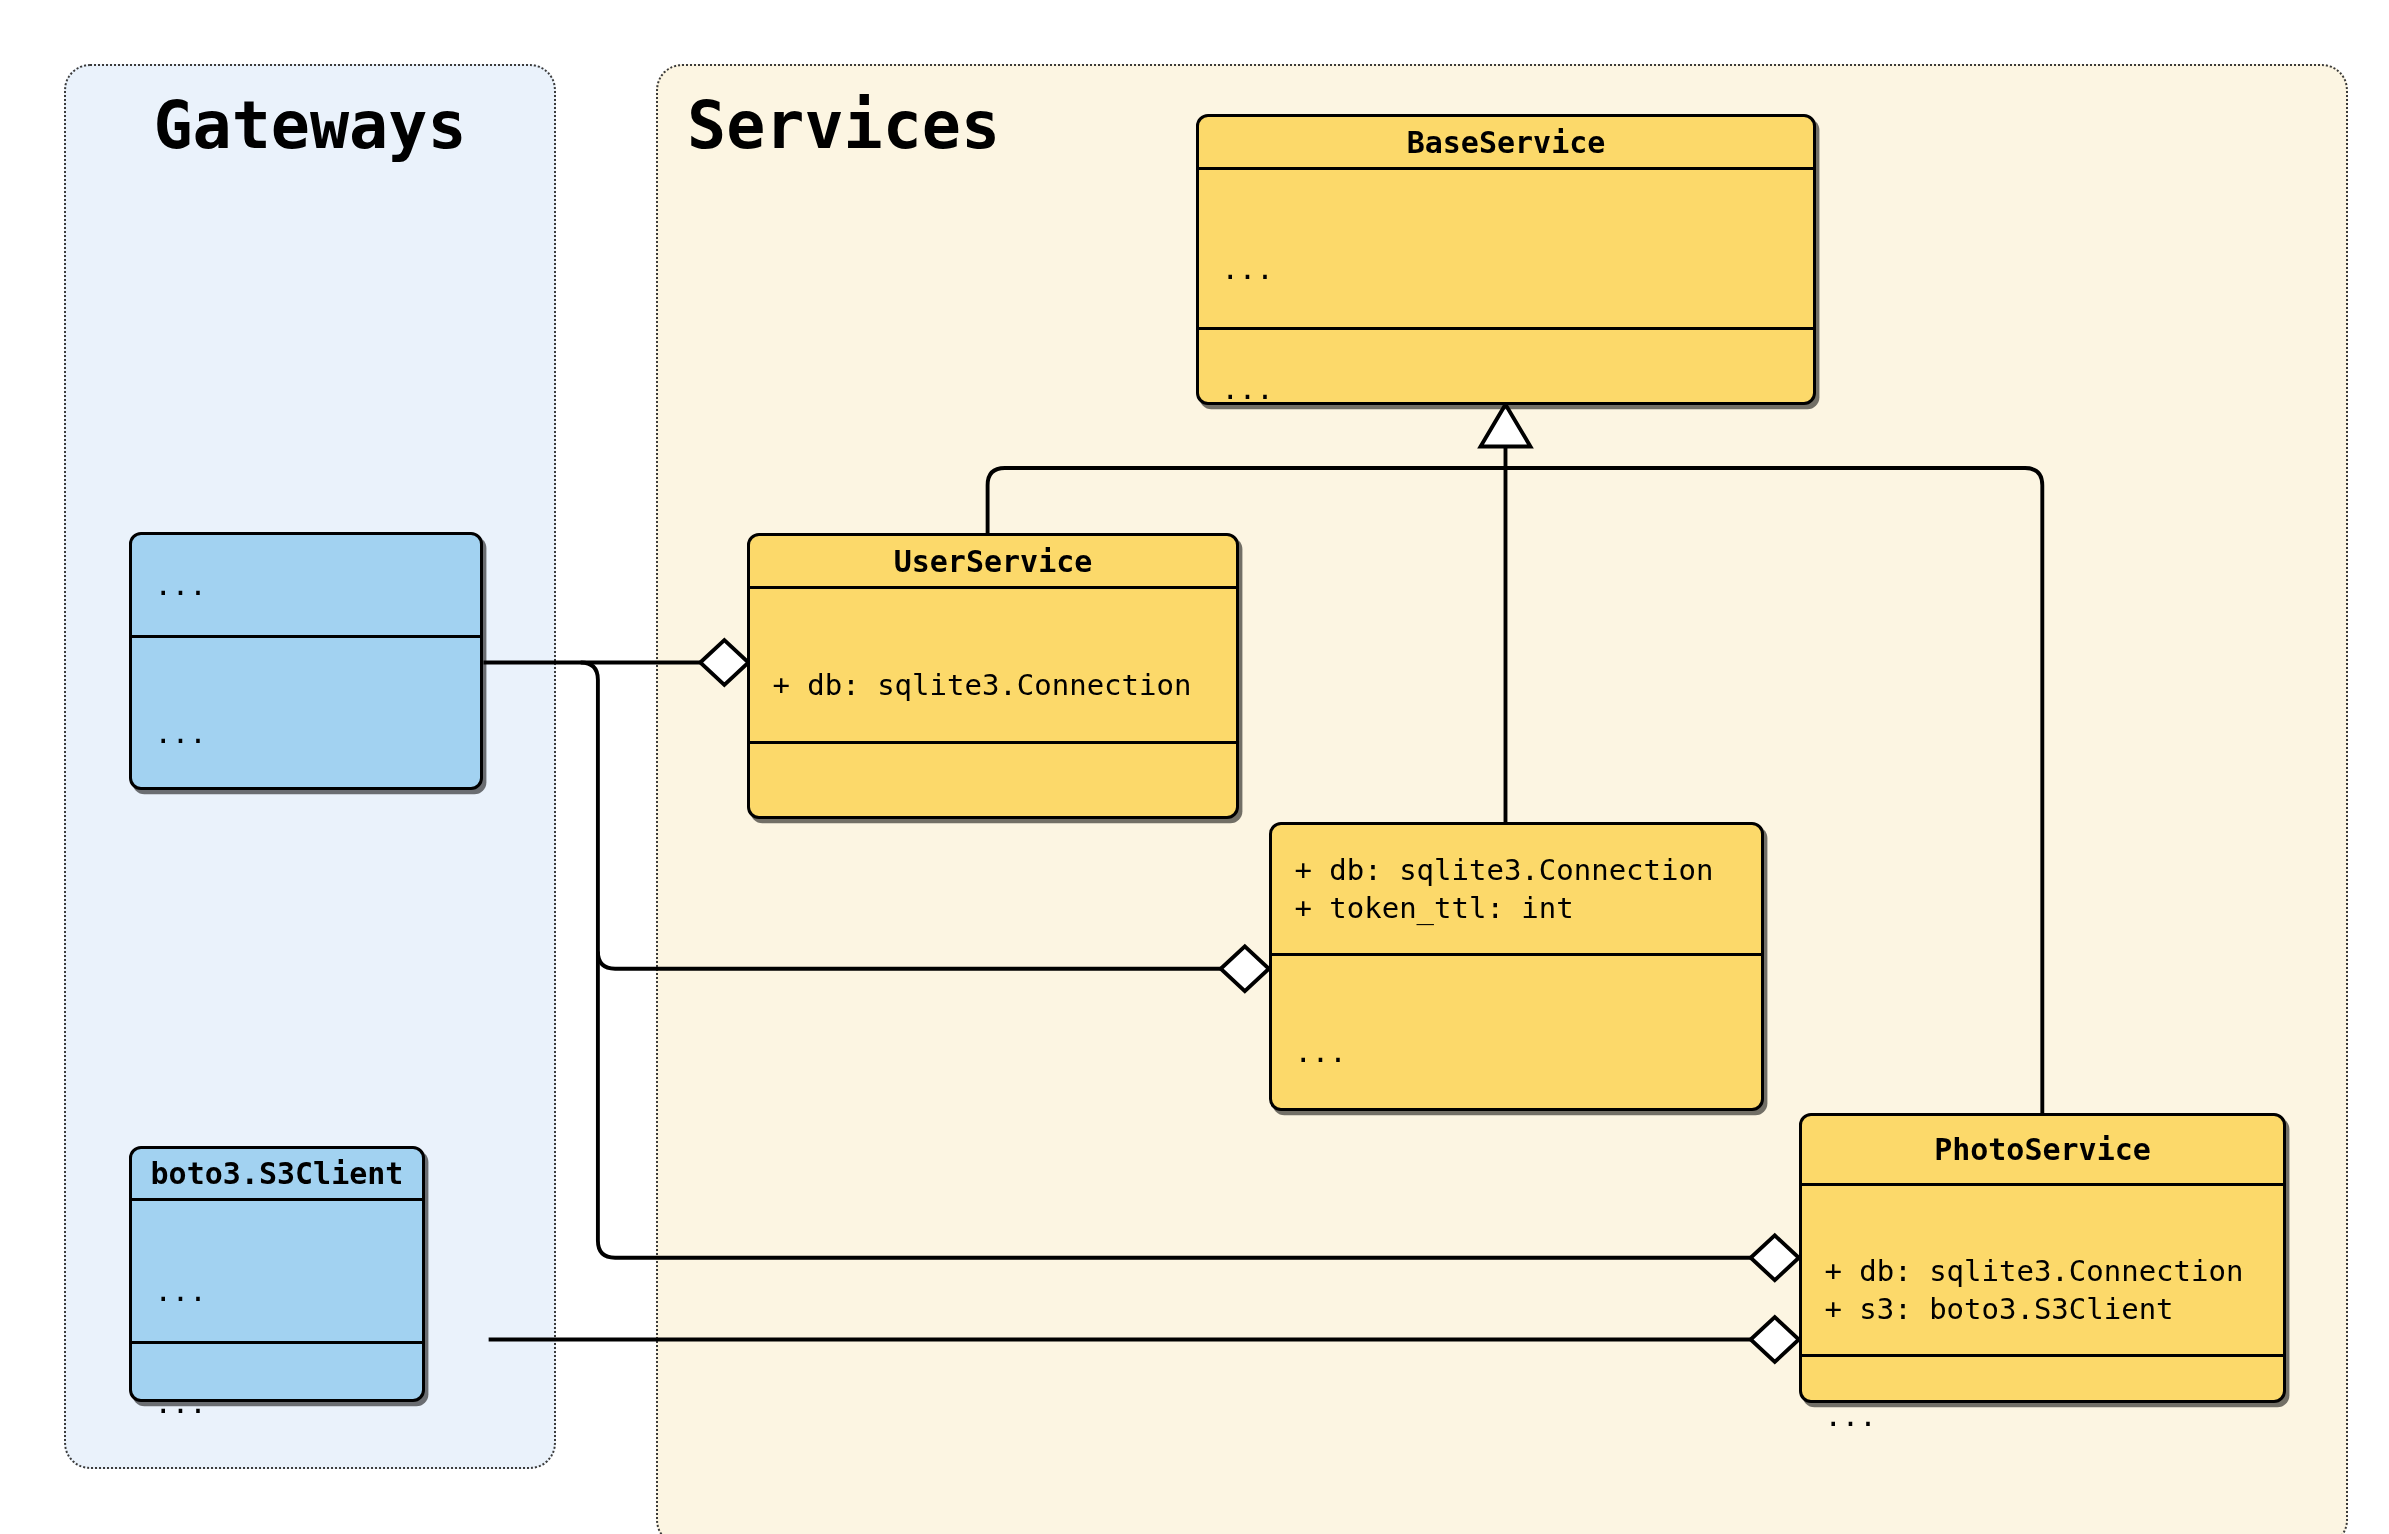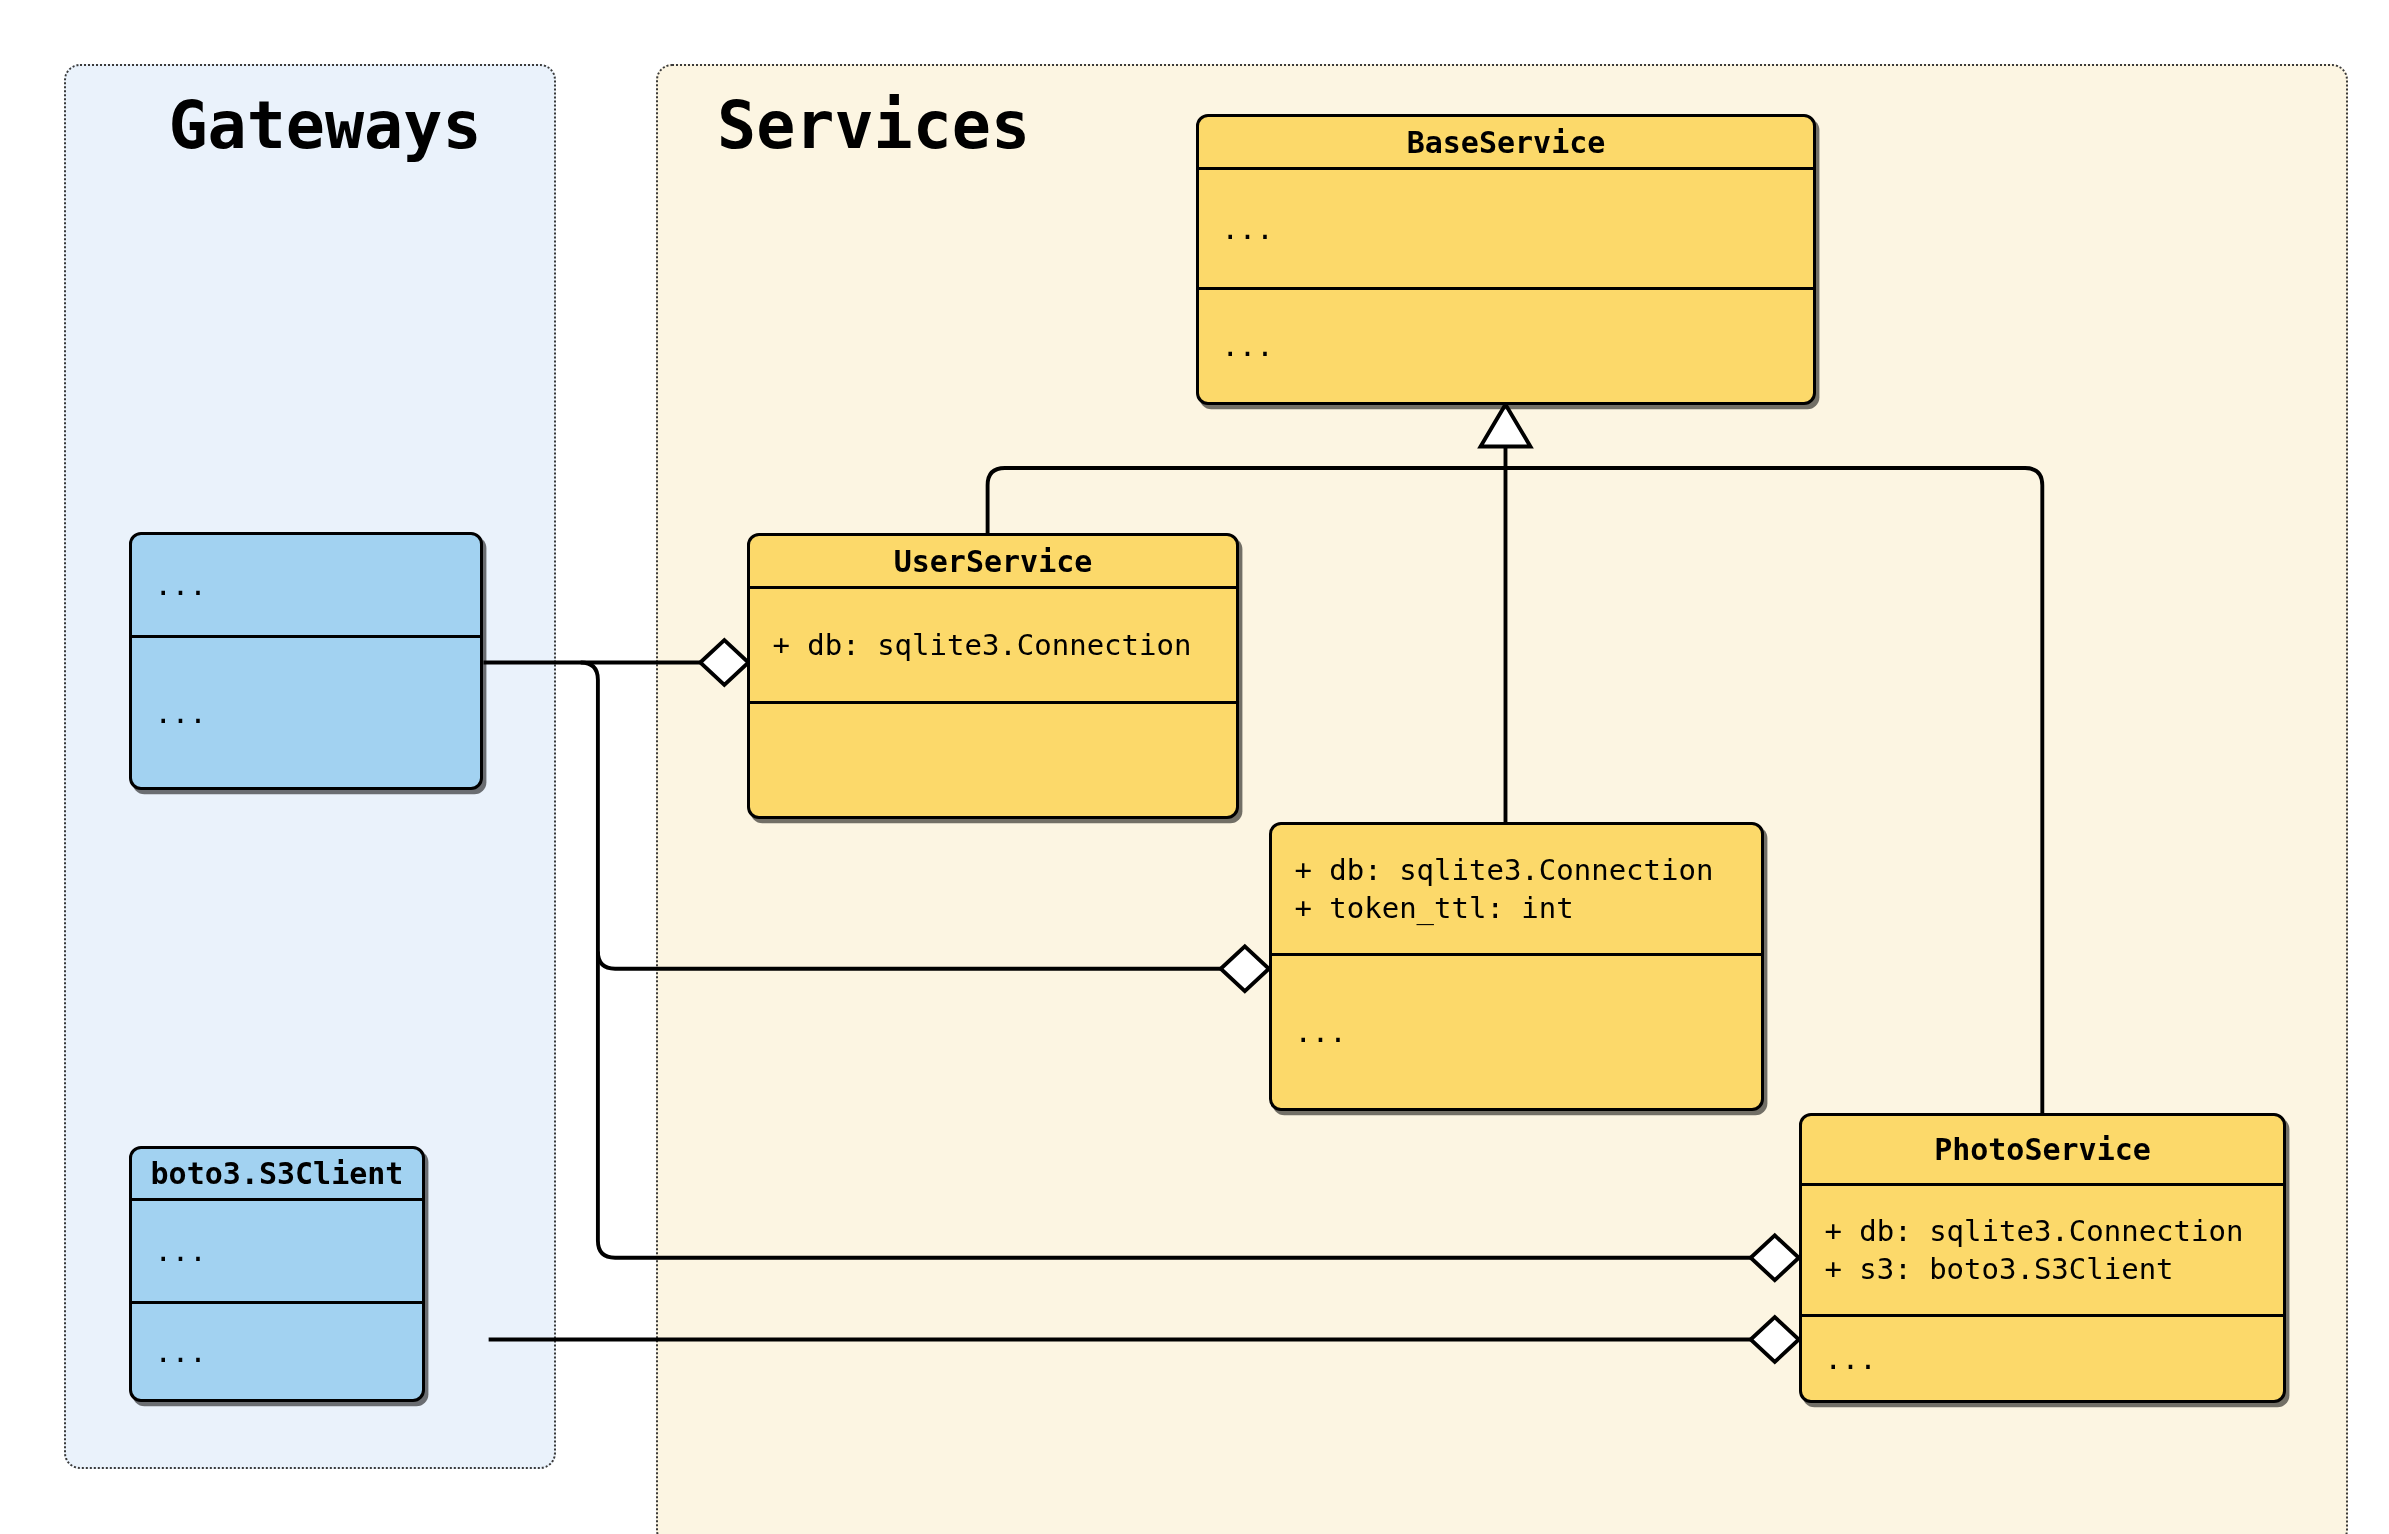--- a/index.html
+++ b/index.html
@@ -14,23 +14,22 @@
     position:relative;
     width:2389px;height:1534px;
     background:#ffffff;
     font-family:"DejaVu Sans Mono","Liberation Mono",monospace;
     overflow:hidden;
   }
   
   .group{
     position:absolute;
     border:2.6px dotted #3a3a3a;
-    border-radius:16px;
+    border-radius:26px;
     box-sizing:border-box;
-    padding-left:30px;
   }
   .group-gateways{left:64px;top:64px;width:492px;height:1405px;background:var(--gateways-bg);}
   .group-services{left:656px;top:64px;width:1692px;height:1482px;background:var(--services-bg);}
   .group-title{
     font-size:65px;font-weight:bold;color:#000;
     margin-top:22.4px;letter-spacing:0;
     white-space:nowrap;
   }
   .group-gateways .group-title{text-align:center;}
   .group-services .group-title{padding-left:29px;text-align:left;}
@@ -38,20 +37,21 @@
   svg.wires{position:absolute;left:0;top:0;z-index:2;}
   
   .uml-class{
     position:absolute;z-index:3;
     border:3.4px solid var(--stroke);
     border-radius:12px;
     box-sizing:border-box;
     display:flex;flex-direction:column;
     box-shadow:3.4px 4.3px 0 rgba(0,0,0,0.55);
     color:#000;
+    gap:40px;
   }
   .uml-class.yellow{background:var(--service-fill);}
   .uml-class.blue{background:var(--gateway-fill);}
   .uml-head{
     border-bottom:3.4px solid var(--stroke);
     box-sizing:border-box;
     display:flex;align-items:center;justify-content:center;
     font-weight:bold;font-size:30px;
     flex:0 0 auto;
   }

